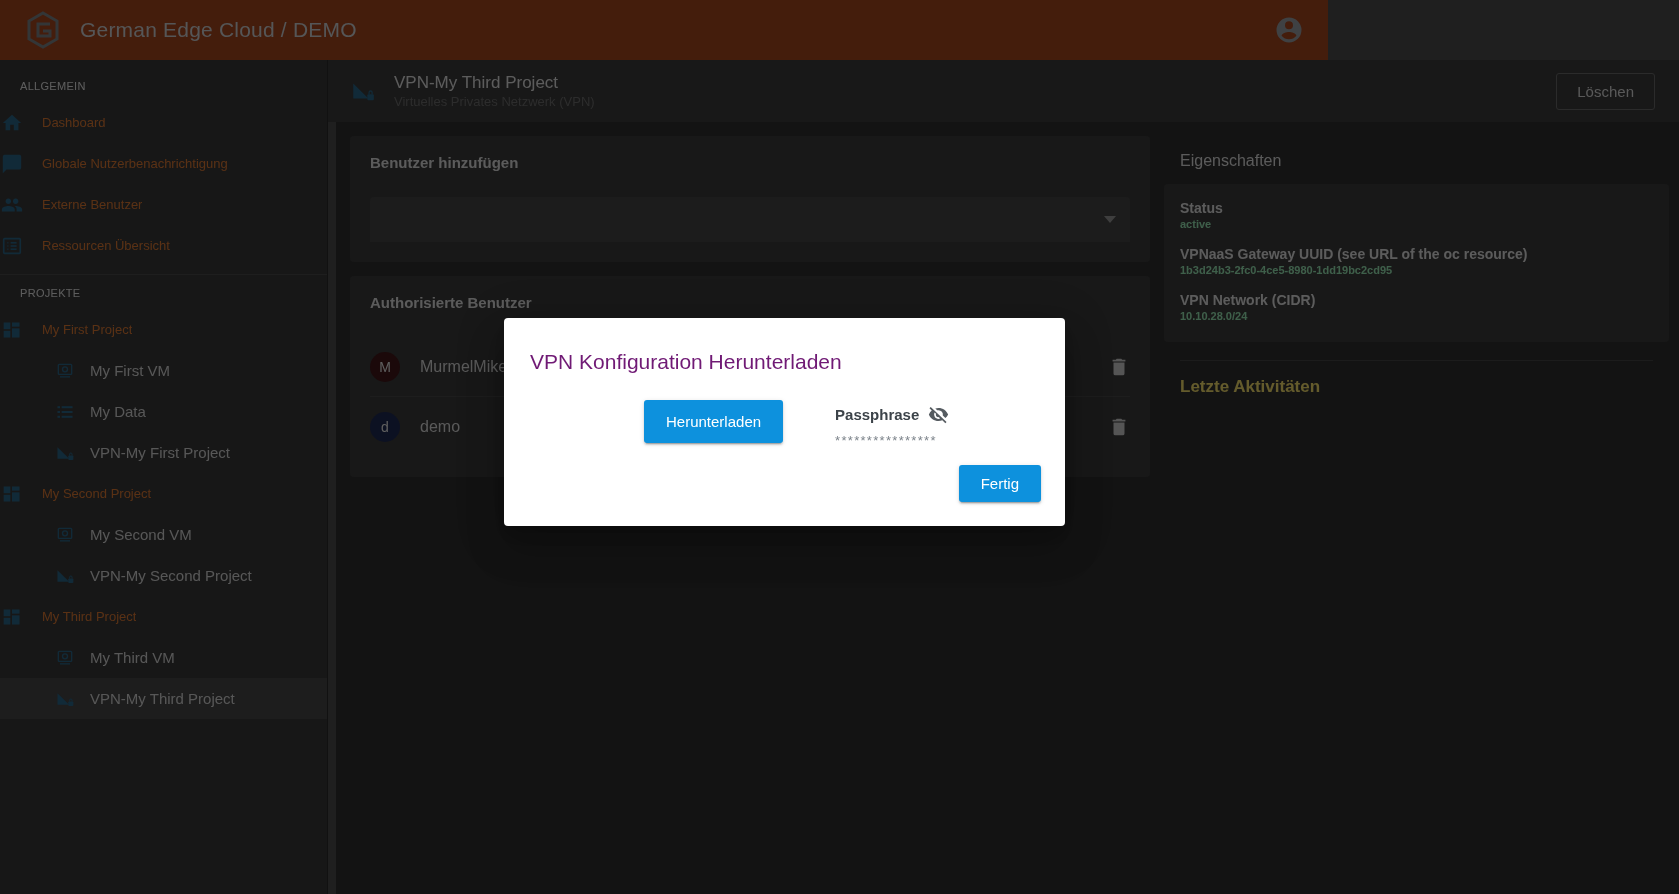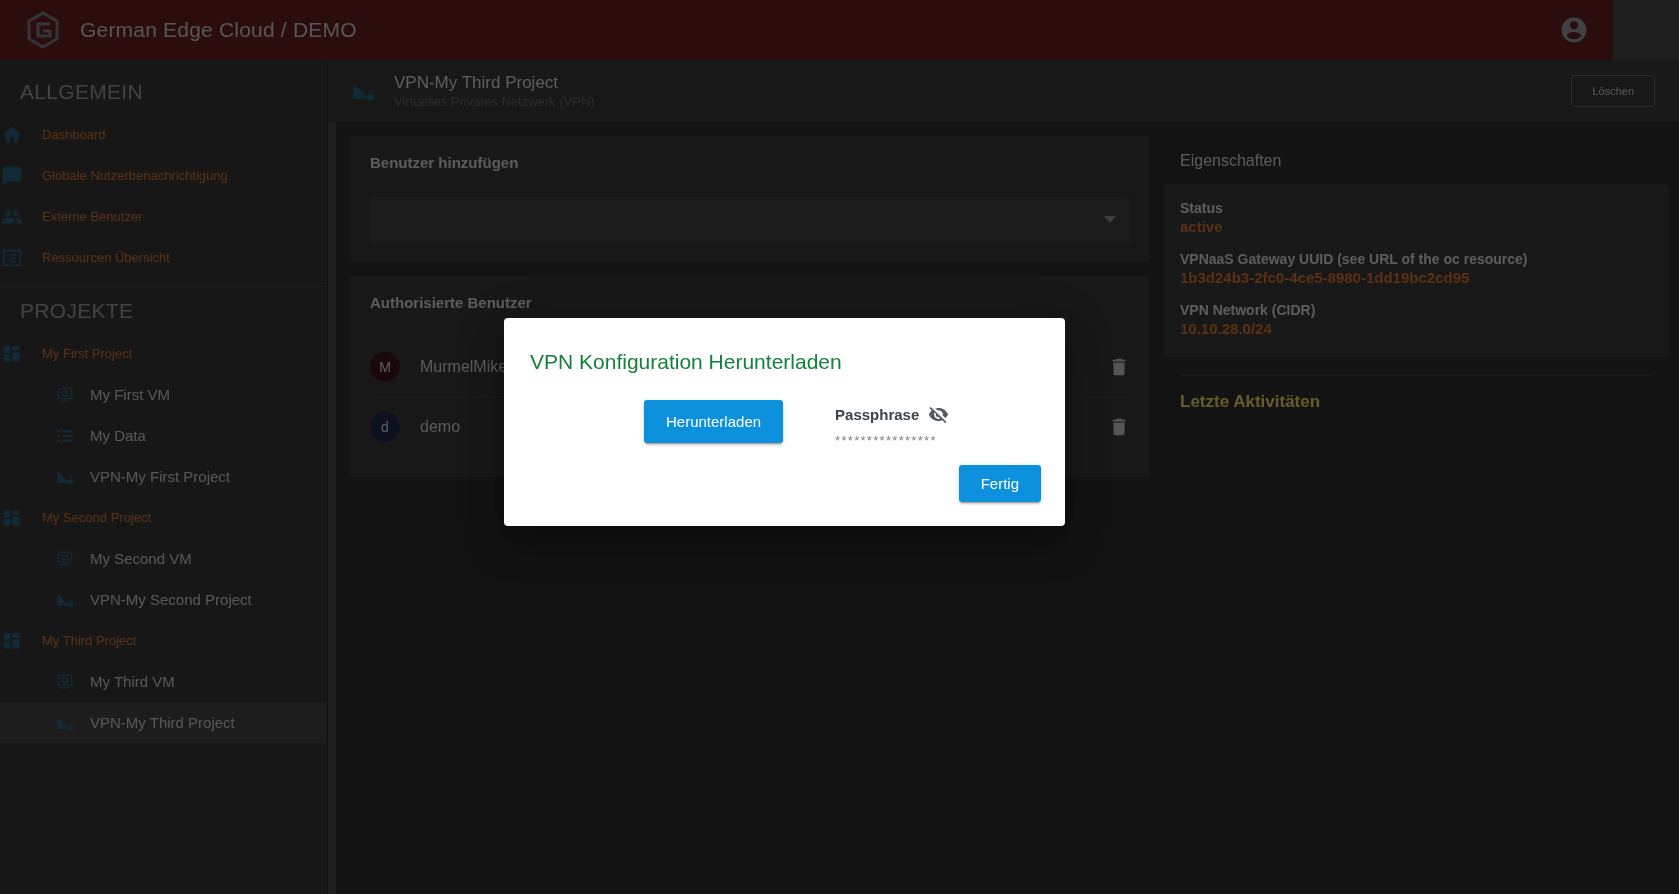--- a/index.html
+++ b/index.html
@@ -19,22 +19,22 @@
 
   
   .dimmed {
     position: absolute; inset: 0;
     filter: brightness(0.62) saturate(0.75);
   }
 
   
   .topbar {
     position: absolute; top: 0; left: 0;
-    width: 1613px; height: 60px;
-    background: #7f1d1d;
+    width: 1328px; height: 60px;
+    background: #c2410c;
     display: flex; align-items: center;
     padding: 0 24px;
     z-index: 5;
   }
   .brand-logo { width: 38px; height: 38px; margin-right: 18px; flex: none; }
   .brand-title {
     color: #cfd3d6; font-size: 21px; letter-spacing: .2px;
     white-space: nowrap;
   }
   .topbar-spacer { flex: 1 1 auto; }
@@ -43,22 +43,22 @@
   
   .sidebar {
     position: absolute; top: 60px; left: 0;
     width: 328px; height: 834px;
     background: #3a3a3a;
     border-right: 1px solid #2c2c2c;
     overflow: hidden;
     padding-top: 8px;
   }
   .section-label {
-    color: #a3a3a3;
-    font-size: 21px;
+    color: #e5e5e5;
+    font-size: 11px;
     padding: 12px 20px 10px 20px;
     letter-spacing: .3px;
   }
   .nav-item {
     display: flex; align-items: center;
     height: 41px;
     color: #f97316;
     font-size: 13px;
     cursor: pointer;
   }
@@ -83,21 +83,21 @@
   }
   .ph-icon { width: 26px; height: 26px; color: #1a6b99; margin-right: 18px; flex: none; }
   .ph-texts { display: flex; flex-direction: column; justify-content: center; }
   .ph-title { color: #e2e2e2; font-size: 17px; line-height: 21px; }
   .ph-sub { color: #6e6e6e; font-size: 13px; line-height: 18px; }
   .ph-spacer { flex: 1 1 auto; }
   .btn-outline {
     border: 1px solid #6a6a6a;
     background: transparent;
     color: #dadada;
-    font-size: 11px;
+    font-size: 15px;
     font-family: inherit;
     padding: 9px 20px;
     border-radius: 3px;
     cursor: pointer;
   }
 
   
   .content {
     position: absolute; top: 122px; left: 336px;
     width: 1351px; height: 772px;
@@ -147,41 +147,41 @@
   .trash-icon { width: 22px; height: 22px; color: #d2d2d2; cursor: pointer; }
 
   
   .props-head { color: #dfdfdf; font-size: 16px; padding: 16px 0 14px 16px; }
   .props-card {
     background: #3b3b3b;
     border-radius: 4px;
     padding: 16px 16px 20px 16px;
   }
   .prop-key { color: #e2e2e2; font-size: 14px; font-weight: bold; margin-bottom: 2px; }
-  .prop-val { color: #f97316; font-size: 15px; font-weight: bold; margin-bottom: 16px; word-break: break-all; }
+  .prop-val { color: #86efac; font-size: 11px; font-weight: bold; margin-bottom: 16px; word-break: break-all; }
   .prop-val:last-child { margin-bottom: 0; }
   .side-divider { height: 1px; background: #454545; margin: 18px 16px 0 16px; }
   .activities-head { color: #fde047; font-size: 17px; padding: 16px 0 0 16px; font-weight: bold; }
 
   
   .scrim { position: absolute; inset: 0; background: rgba(0,0,0,0.34); z-index: 40; }
   .modal {
     position: absolute;
     left: 504px; top: 318px;
     width: 561px; height: 208px;
     background: #ffffff;
     border-radius: 4px;
     box-shadow: 0 11px 15px -7px rgba(0,0,0,.2),
                 0 24px 38px 3px rgba(0,0,0,.14),
                 0 9px 46px 8px rgba(0,0,0,.12);
     z-index: 50;
     padding: 24px;
     display: flex; flex-direction: column;
   }
-  .modal-title { color: #15803d; font-size: 21px; margin: 8px 0 0 2px; }
+  .modal-title { color: #701a75; font-size: 21px; margin: 8px 0 0 2px; }
   .modal-body { display: flex; align-items: flex-start; padding: 26px 0 0 116px; flex: 1 1 auto; gap: 6px; }
   .btn-primary {
     background: #0d91dd;
     color: #ffffff;
     border: none;
     font-family: inherit;
     font-size: 15px;
     padding: 13px 22px;
     border-radius: 3px;
     cursor: pointer;

